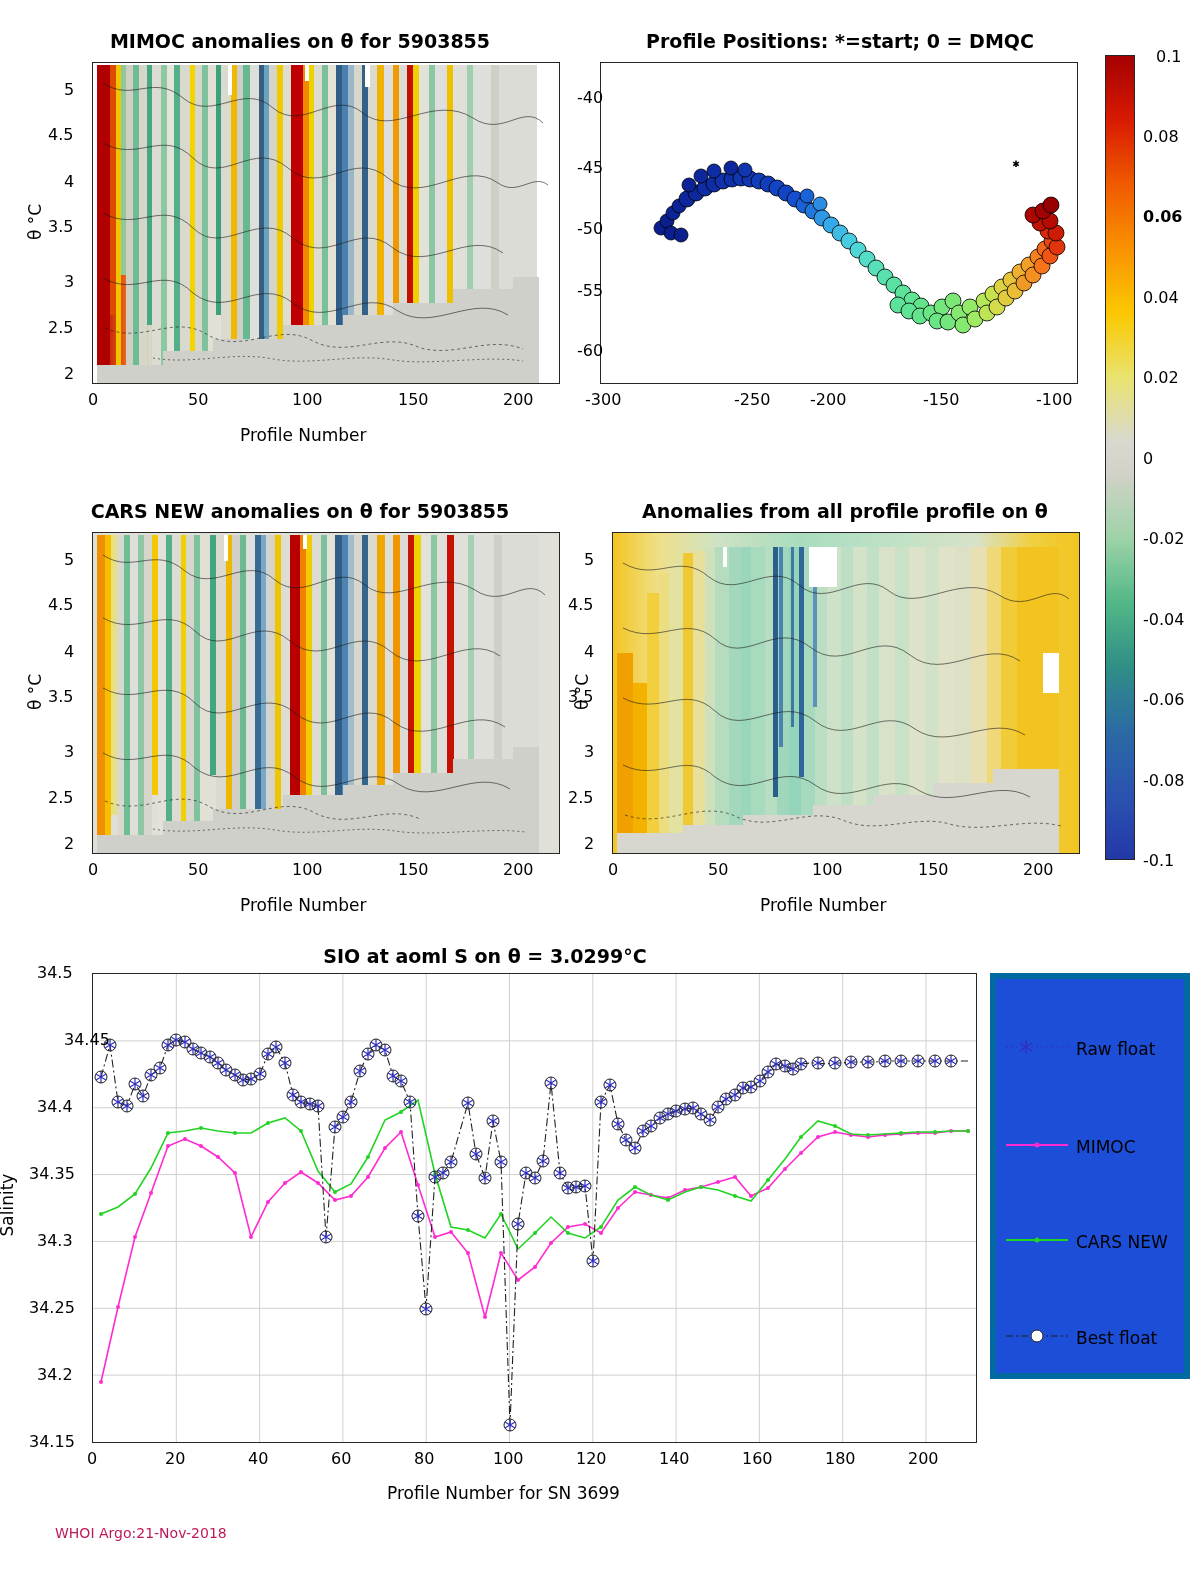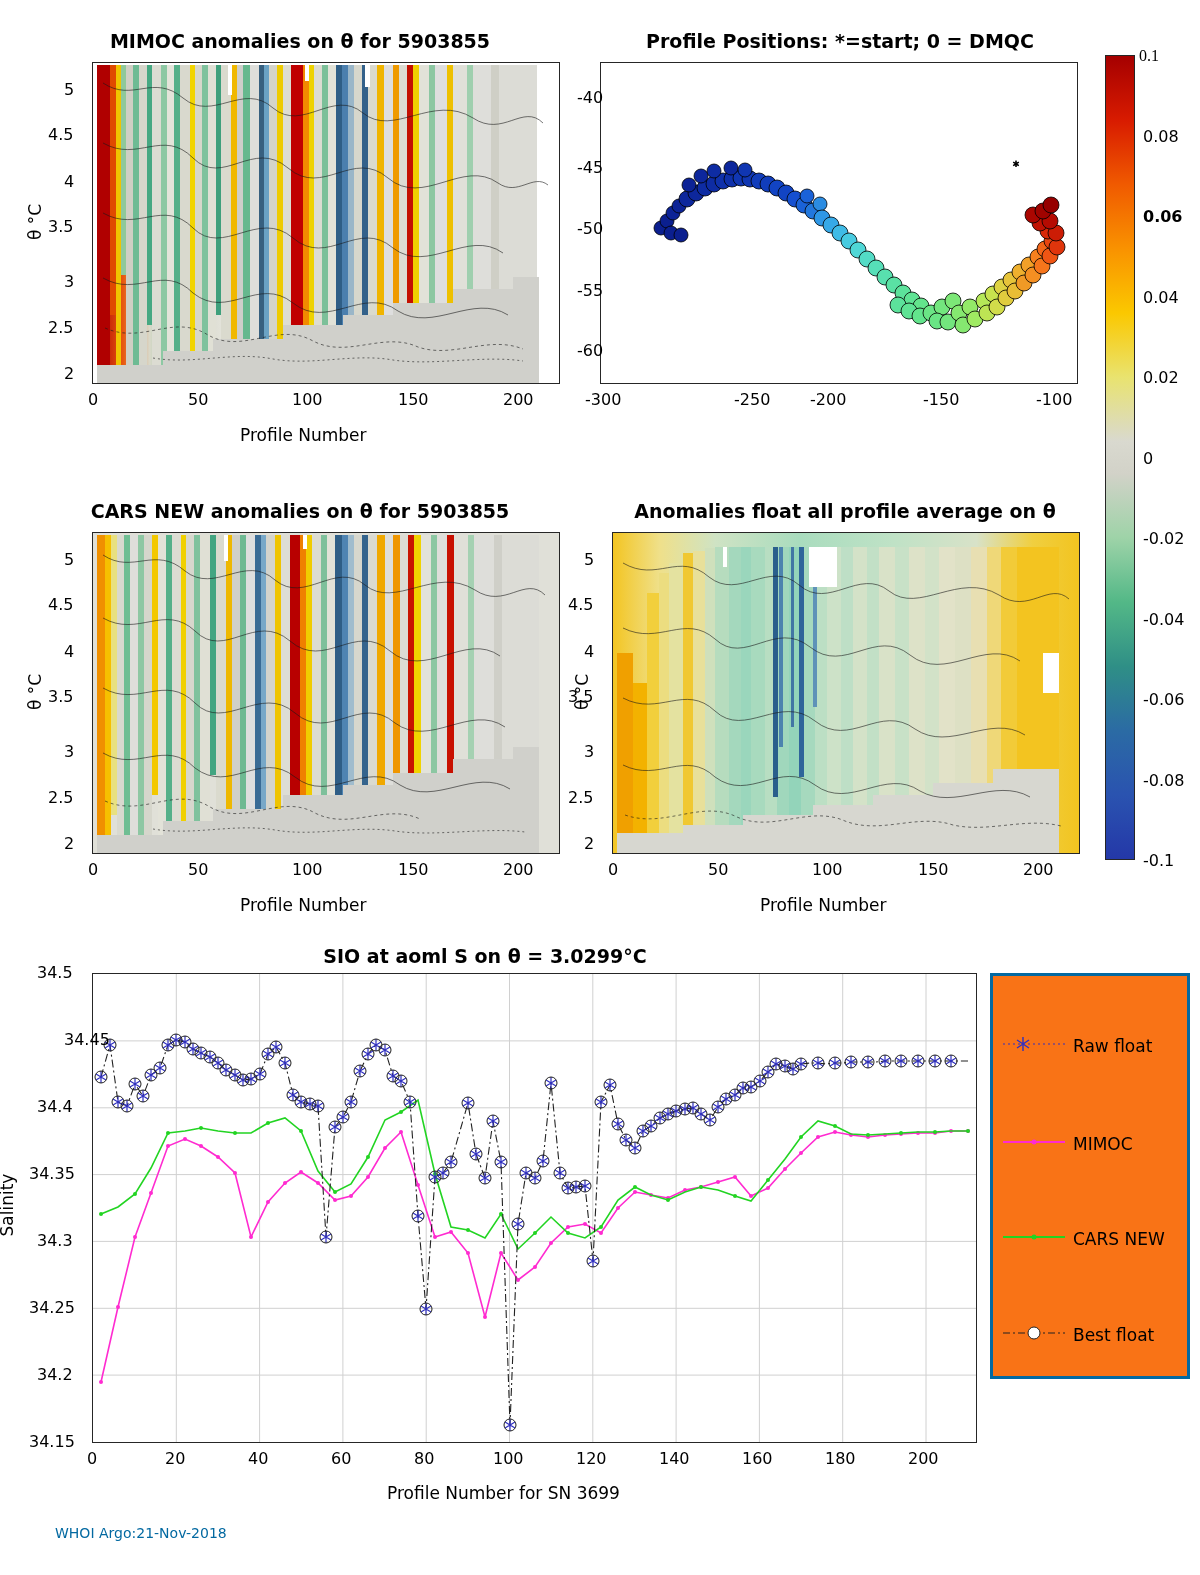--- a/index.html
+++ b/index.html
@@ -13,23 +13,23 @@
     font-weight:bold;font-size:19px;color:#000000;text-align:center;
     white-space:nowrap;
   }
   .axis-box{
     position:absolute;border:1px solid #262626;box-sizing:border-box;
     background:#ffffff;overflow:hidden;
   }
   .tick-lbl{position:absolute;font-size:16px;color:#000;white-space:nowrap;}
   .axlabel{position:absolute;font-size:17px;color:#000;white-space:nowrap;}
   .rot{transform:rotate(-90deg);transform-origin:50% 50%;}
-  .footer{position:absolute;font-size:14px;color:#0369a1;}
+  .footer{position:absolute;font-size:14px;color:#be185d;}
   .legend-box{
-    position:absolute;border:3px solid #0369a1;background:#f97316;box-sizing:border-box;
+    position:absolute;border:6px solid #0369a1;background:#1d4ed8;box-sizing:border-box;
   }
   .legend-row{position:absolute;font-size:17px;color:#000;white-space:nowrap;}
   svg{display:block;}
   .cbar-lbl{position:absolute;font-size:16px;color:#000;}
 </style>
 </head>
 <body>
 
 <div class="panel" style="left:0;top:0;width:600px;height:470px;">
   <div class="ptitle" style="position:absolute;left:0;top:30px;width:600px;">MIMOC anomalies on θ  for 5903855</div>
@@ -275,21 +275,21 @@
           <stop offset="68%" stop-color="#53b887"></stop>
           <stop offset="76%" stop-color="#2f8f86"></stop>
           <stop offset="84%" stop-color="#2b6ba4"></stop>
           <stop offset="92%" stop-color="#2a53b0"></stop>
           <stop offset="100%" stop-color="#2438a8"></stop>
         </linearGradient>
       </defs>
       <rect x="0" y="0" width="28" height="803" fill="url(#cbgrad)"></rect>
     </svg>
   </div>
-  <div class="cbar-lbl" style="left:44px;top:-8px;font-family:Liberation Serif, serif;">0.1</div>
+  <div class="cbar-lbl" style="left:61px;top:-8px;">0.1</div>
   <div class="cbar-lbl" style="left:48px;top:72px;">0.08</div>
   <div class="cbar-lbl" style="left:48px;top:152px;font-weight:bold;">0.06</div>
   <div class="cbar-lbl" style="left:48px;top:233px;">0.04</div>
   <div class="cbar-lbl" style="left:48px;top:313px;">0.02</div>
   <div class="cbar-lbl" style="left:48px;top:394px;">0</div>
   <div class="cbar-lbl" style="left:48px;top:474px;">-0.02</div>
   <div class="cbar-lbl" style="left:48px;top:555px;">-0.04</div>
   <div class="cbar-lbl" style="left:48px;top:635px;">-0.06</div>
   <div class="cbar-lbl" style="left:48px;top:716px;">-0.08</div>
   <div class="cbar-lbl" style="left:48px;top:796px;">-0.1</div>
@@ -383,21 +383,21 @@
   <div class="tick-lbl" style="left:48px;top:195px;">3.5</div>
   <div class="tick-lbl" style="left:64px;top:150px;">4</div>
   <div class="tick-lbl" style="left:48px;top:103px;">4.5</div>
   <div class="tick-lbl" style="left:64px;top:58px;">5</div>
 
   <div class="axlabel" style="left:240px;top:403px;">Profile Number</div>
   <div class="axlabel rot" style="left:-5px;top:190px;width:80px;text-align:center;">θ °C</div>
 </div>
 
 <div class="panel" style="left:590px;top:492px;width:510px;height:440px;">
-  <div class="ptitle" style="position:absolute;left:0;top:8px;width:510px;">Anomalies float all profile average on θ</div>
+  <div class="ptitle" style="position:absolute;left:0;top:8px;width:510px;">Anomalies from all profile profile on θ</div>
 
   <div class="axis-box" style="left:22px;top:40px;width:468px;height:322px;">
     <svg width="466" height="320" viewBox="0 0 466 320" preserveAspectRatio="none">
       <defs>
         <linearGradient id="gap" x1="0" y1="0" x2="1" y2="0">
           <stop offset="0%" stop-color="#f3c522"></stop>
           <stop offset="10%" stop-color="#efe08a"></stop>
           <stop offset="22%" stop-color="#cfe3c4"></stop>
           <stop offset="40%" stop-color="#a9dcbe"></stop>
           <stop offset="60%" stop-color="#bfe2c6"></stop>

